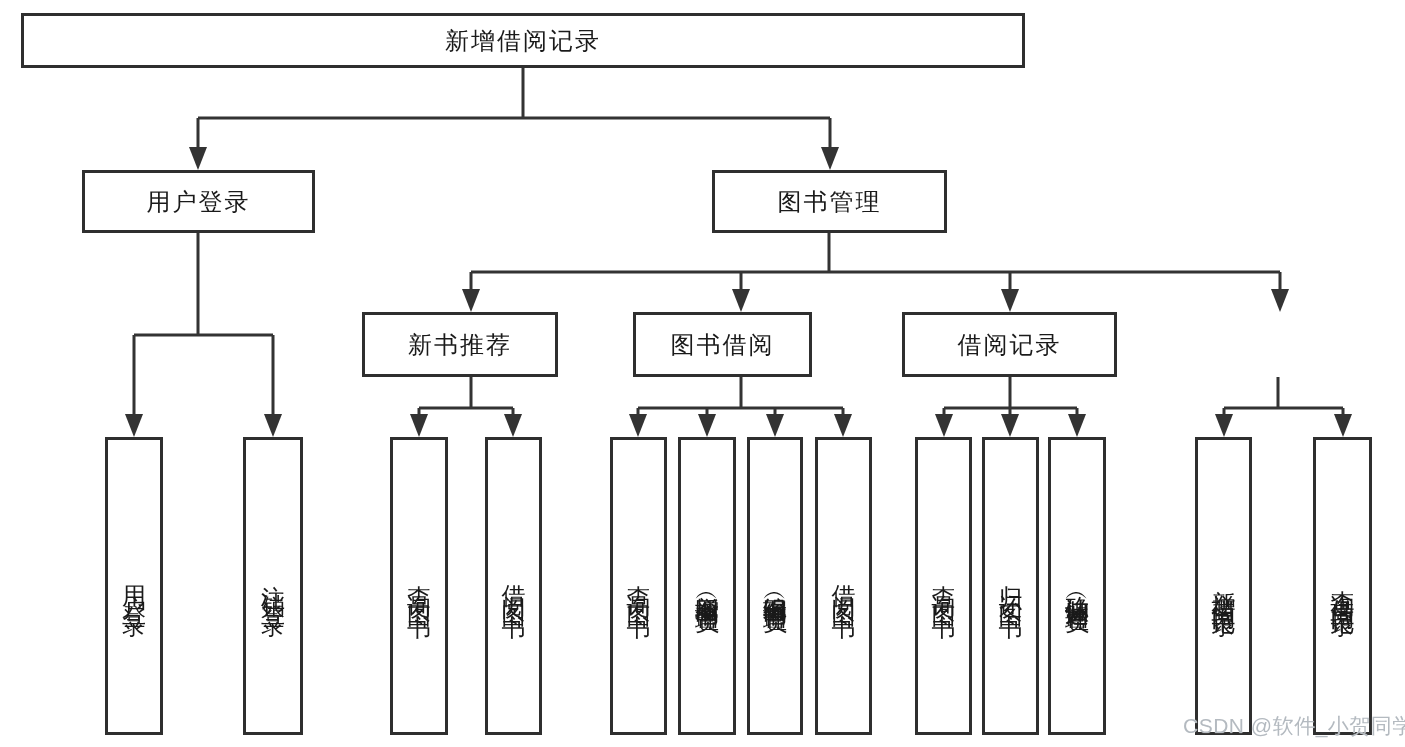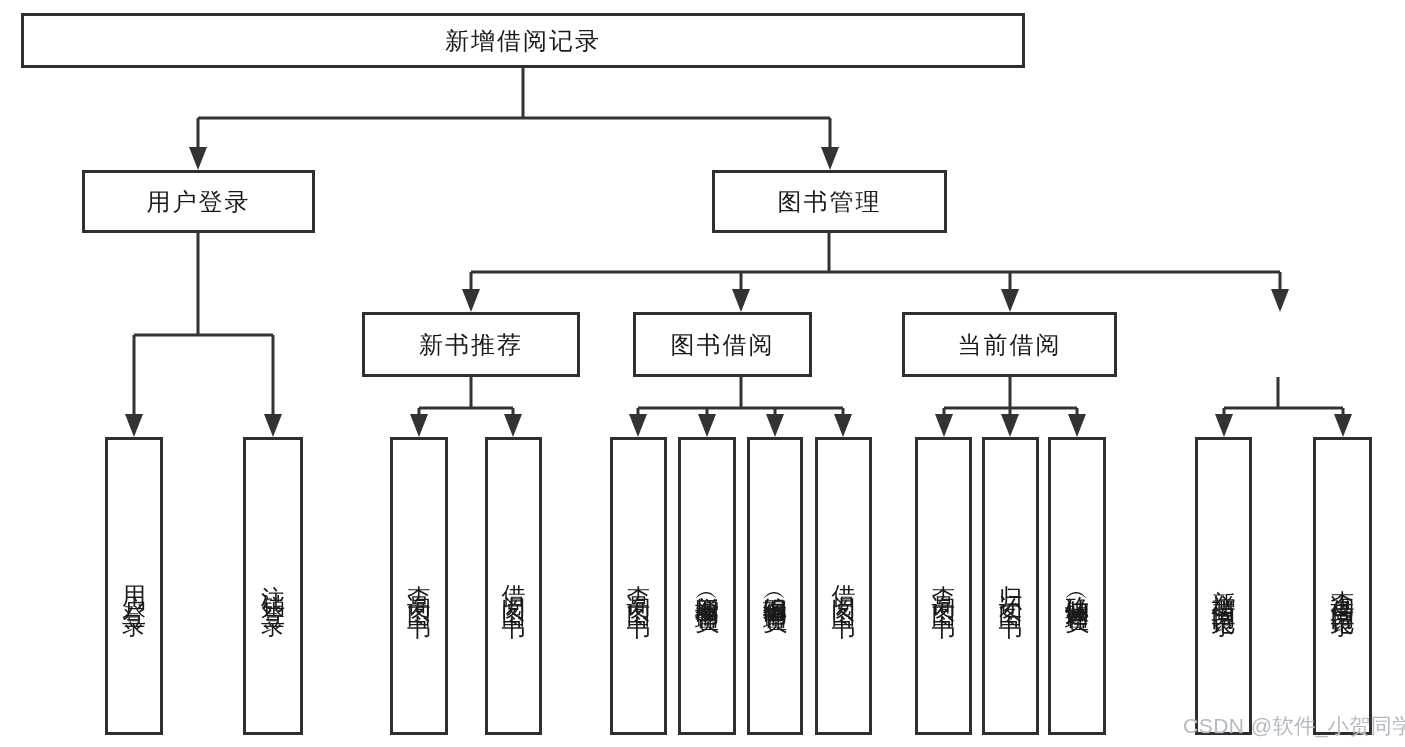--- a/index.html
+++ b/index.html
@@ -70,23 +70,23 @@
       <polygon points="1215,414 1233,414 1224,437"></polygon>
       <polygon points="1334,414 1352,414 1343,437"></polygon>
     </g>
   </svg>
 
   <div class="node h-node" style="left:21px;top:13px;width:1004px;height:55px;">新增借阅记录</div>
 
   <div class="node h-node" style="left:82px;top:170px;width:233px;height:63px;">用户登录</div>
   <div class="node h-node" style="left:712px;top:170px;width:235px;height:63px;">图书管理</div>
 
-  <div class="node h-node" style="left:362px;top:312px;width:218px;height:65px;">新书推荐</div>
+  <div class="node h-node" style="left:362px;top:312px;width:196px;height:65px;">新书推荐</div>
   <div class="node h-node" style="left:633px;top:312px;width:179px;height:65px;">图书借阅</div>
-  <div class="node h-node" style="left:902px;top:312px;width:215px;height:65px;">当前借阅</div>
+  <div class="node h-node" style="left:902px;top:312px;width:215px;height:65px;">借阅记录</div>
 
   <div class="node v-node v4" style="left:105px;top:437px;width:58px;height:298px;">
       <span>用户登录</span>
     </div>
   <div class="node v-node v4" style="left:243px;top:437px;width:60px;height:298px;">
       <span>注销登录</span>
     </div>
 
   <div class="node v-node v4" style="left:390px;top:437px;width:58px;height:298px;">
       <span>查询图书</span>

